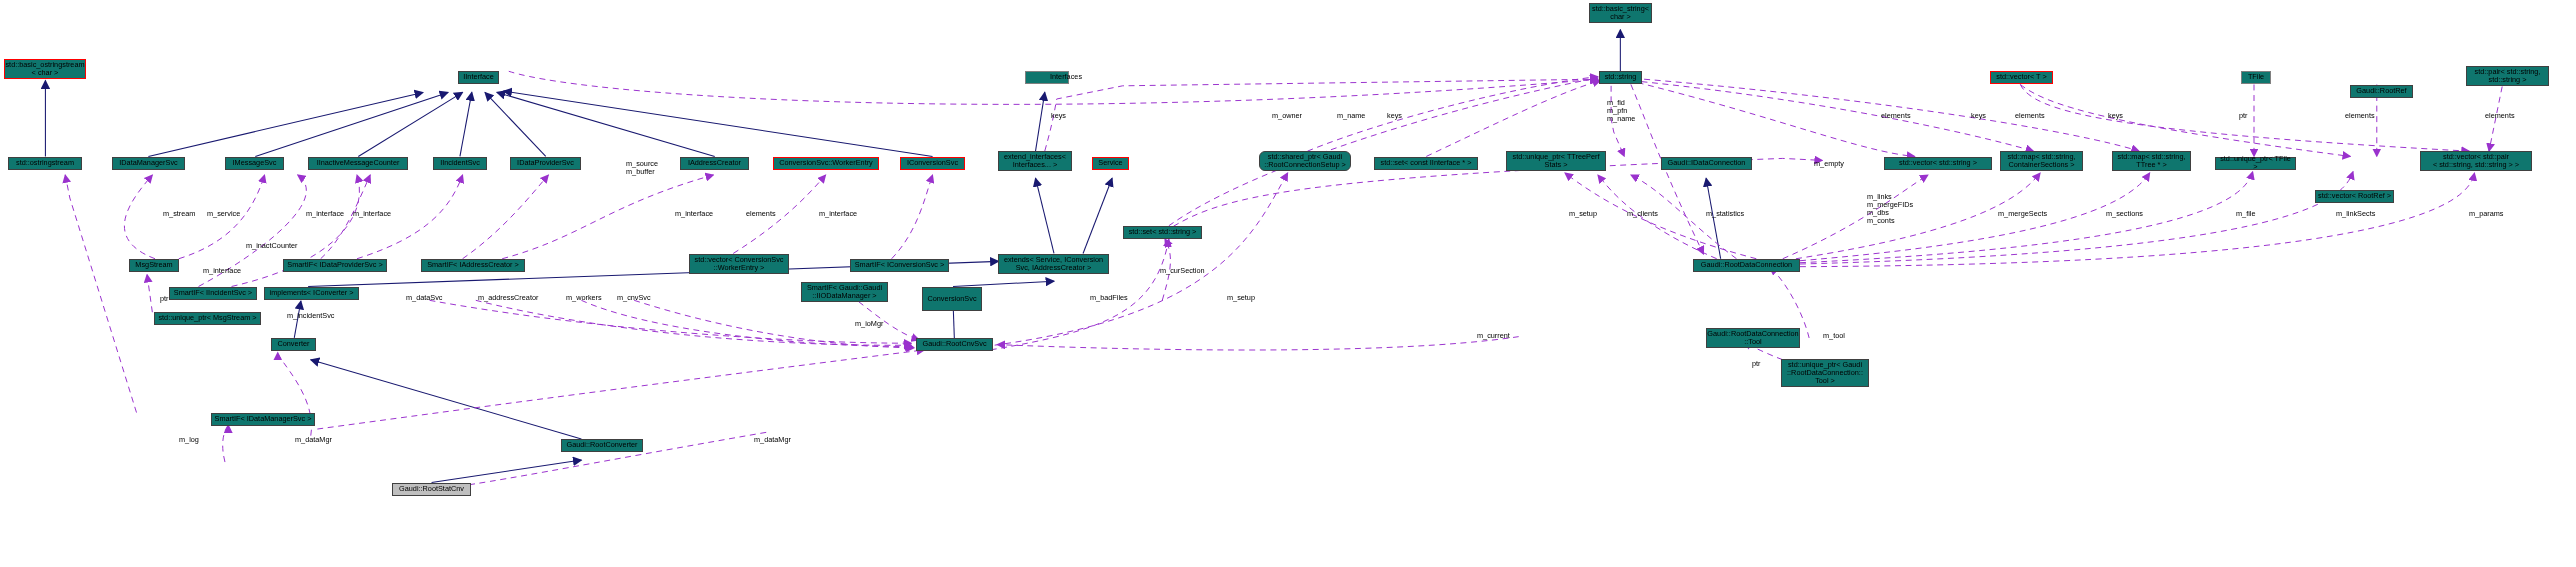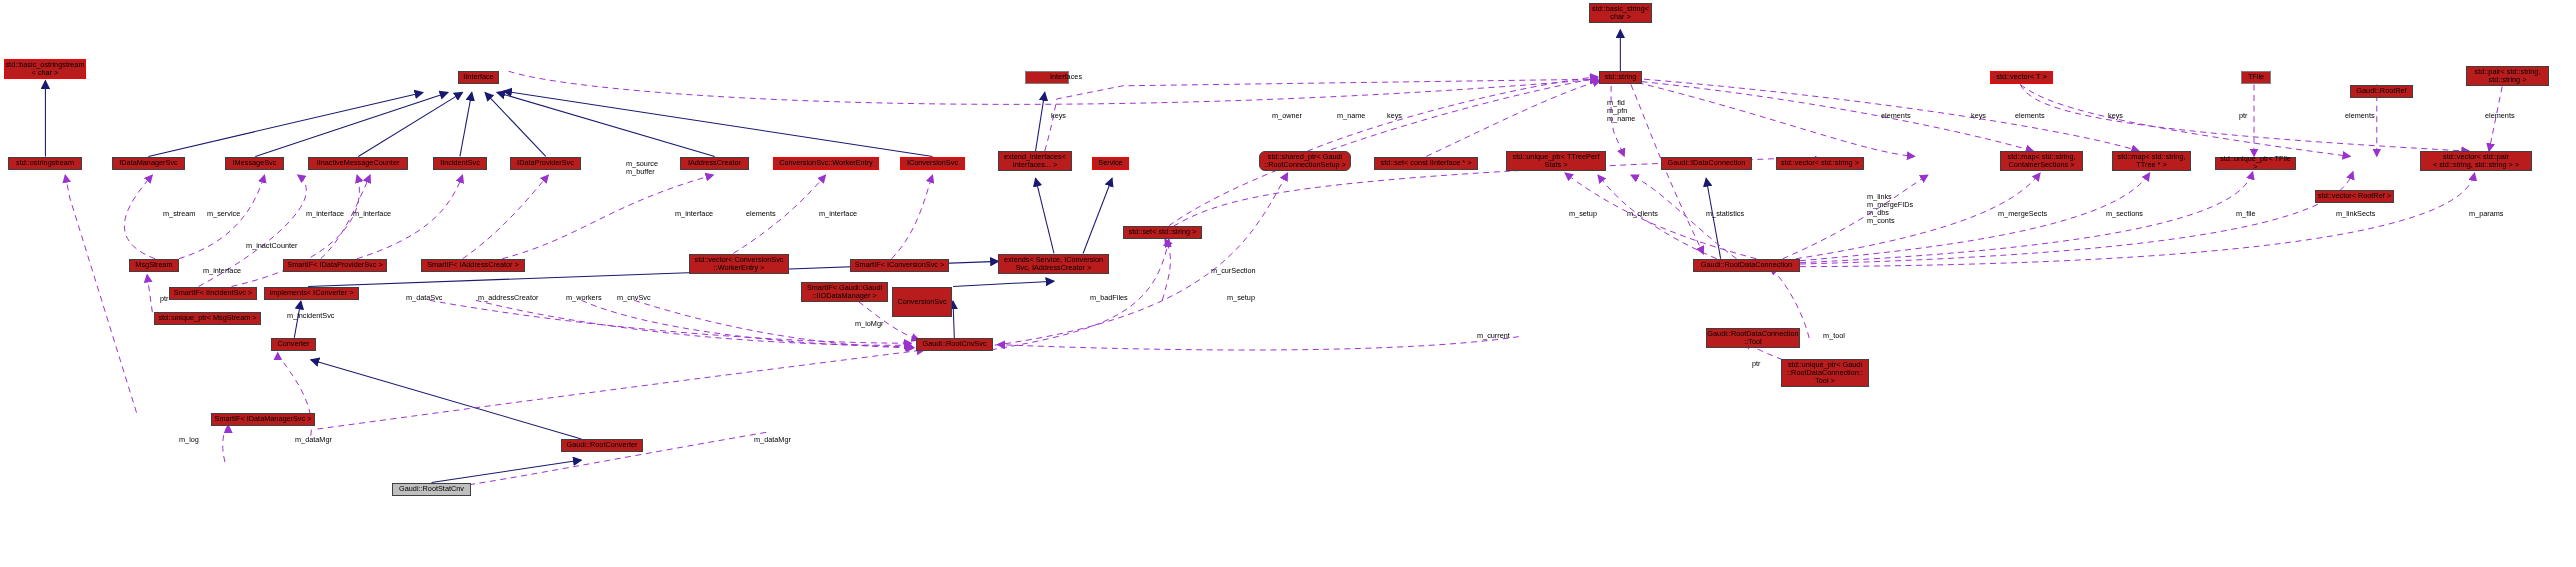--- a/index.html
+++ b/index.html
@@ -4,21 +4,21 @@
 <title>Gaudi::RootStatCnv collaboration diagram</title>
 <style>
   html,body{margin:0;padding:0;background:#ffffff;}
   body{font-family:"Liberation Sans",sans-serif;}
   #canvas{position:relative;width:2576px;height:567px;background:#ffffff;overflow:hidden;}
   svg.edges{position:absolute;left:0;top:0;width:2576px;height:567px;pointer-events:none;}
 
   .node{
     position:absolute;
     box-sizing:border-box;
-    background:#b91c1c;
+    background:#0f766e;
     border:0.7px solid #404040;
     display:flex;align-items:center;justify-content:center;
     text-align:center;
     font-size:7.3px;
     line-height:8px;
     color:#000000;
     white-space:pre-line;
     padding:0.7px 2px;
     z-index:3;
   }
@@ -149,21 +149,21 @@
   <div class="node red" style="left:1092px;top:157px;width:37px;height:12.5px;">Service</div>
   <div class="node thick" style="left:1589px;top:2.6px;width:63px;height:20px;">std::basic_string&lt;
 char &gt;</div>
   <div class="node thick" style="left:1599px;top:71px;width:43px;height:12.5px;">std::string</div>
   <div class="node bold" style="left:1259px;top:151px;width:92px;height:20px;border-radius:6px;">std::shared_ptr&lt; Gaudi
 ::RootConnectionSetup &gt;</div>
   <div class="node thick" style="left:1374px;top:157px;width:104px;height:12.5px;">std::set&lt; const IInterface * &gt;</div>
   <div class="node bold" style="left:1506px;top:151px;width:100px;height:20px;">std::unique_ptr&lt; TTreePerf
 Stats &gt;</div>
   <div class="node thick" style="left:1661px;top:157px;width:91px;height:12.5px;">Gaudi::IDataConnection</div>
-  <div class="node thick" style="left:1776px;top:157px;width:88px;height:12.5px;">std::vector&lt; std::string &gt;</div>
+  <div class="node thick" style="left:1884px;top:157px;width:108px;height:12.5px;">std::vector&lt; std::string &gt;</div>
   <div class="node bold" style="left:2000px;top:151px;width:83px;height:20px;">std::map&lt; std::string,
 ContainerSections &gt;</div>
   <div class="node bold" style="left:2112px;top:151px;width:79px;height:20px;">std::map&lt; std::string,
 TTree * &gt;</div>
   <div class="node thick" style="left:2215px;top:157px;width:81px;height:12.5px;">std::unique_ptr&lt; TFile &gt;</div>
   <div class="node thick" style="left:2315px;top:157px;width:79px;height:12.5px;margin-top:33px;">std::vector&lt; RootRef &gt;</div>
   <div class="node bold" style="left:2420px;top:151px;width:112px;height:20px;">std::vector&lt; std::pair
 &lt; std::string, std::string &gt; &gt;</div>
   <div class="node red" style="left:1990px;top:71px;width:63px;height:12.5px;">std::vector&lt; T &gt;</div>
   <div class="node grey" style="left:2241px;top:71px;width:30px;height:12.5px;">TFile</div>
@@ -177,21 +177,21 @@
 ::WorkerEntry &gt;</div>
   <div class="node thick" style="left:850px;top:259px;width:99px;height:12.5px;">SmartIF&lt; IConversionSvc &gt;</div>
   <div class="node thick" style="left:998px;top:254px;width:111px;height:20px;">extends&lt; Service, IConversion
 Svc, IAddressCreator &gt;</div>
   <div class="node thick" style="left:1123px;top:226px;width:79px;height:12.5px;">std::set&lt; std::string &gt;</div>
   <div class="node thick" style="left:1693px;top:259px;width:107px;height:12.5px;">Gaudi::RootDataConnection</div>
   <div class="node thick" style="left:169px;top:287px;width:88px;height:12.5px;">SmartIF&lt; IIncidentSvc &gt;</div>
   <div class="node thick" style="left:264px;top:287px;width:95px;height:12.5px;">implements&lt; IConverter &gt;</div>
   <div class="node thick" style="left:801px;top:282px;width:87px;height:20px;">SmartIF&lt; Gaudi::Gaudi
 ::IIODataManager &gt;</div>
-  <div class="node thick" style="left:892px;top:287px;width:60px;height:30px;">ConversionSvc</div>
+  <div class="node thick" style="left:922px;top:287px;width:60px;height:24px;">ConversionSvc</div>
   <div class="node thick" style="left:154px;top:312px;width:107px;height:12.5px;">std::unique_ptr&lt; MsgStream &gt;</div>
   <div class="node thick" style="left:1706px;top:328px;width:94px;height:20px;">Gaudi::RootDataConnection
 ::Tool</div>
   <div class="node thick" style="left:271px;top:338px;width:45px;height:12.5px;">Converter</div>
   <div class="node thick" style="left:916px;top:338px;width:77px;height:12.5px;">Gaudi::RootCnvSvc</div>
   <div class="node thick" style="left:1781px;top:359px;width:88px;height:28px;">std::unique_ptr&lt; Gaudi
 ::RootDataConnection::
 Tool &gt;</div>
   <div class="node thick" style="left:211px;top:413px;width:104px;height:12.5px;">SmartIF&lt; IDataManagerSvc &gt;</div>
   <div class="node thick" style="left:561px;top:439px;width:82px;height:12.5px;">Gaudi::RootConverter</div>
@@ -228,21 +228,21 @@
   <div class="elabel" style="left:1867px;top:193px;">m_links
 m_mergeFIDs
 m_dbs
 m_conts</div>
   <div class="elabel" style="left:1998px;top:210px;">m_mergeSects</div>
   <div class="elabel" style="left:2106px;top:210px;">m_sections</div>
   <div class="elabel" style="left:2236px;top:210px;">m_file</div>
   <div class="elabel" style="left:2336px;top:210px;">m_linkSects</div>
   <div class="elabel" style="left:2469px;top:210px;">m_params</div>
   <div class="elabel" style="left:1814px;top:160px;">m_empty</div>
-  <div class="elabel" style="left:1211px;top:267px;">m_curSection</div>
+  <div class="elabel" style="left:1160px;top:267px;">m_curSection</div>
   <div class="elabel" style="left:1090px;top:294px;">m_badFiles</div>
   <div class="elabel" style="left:1227px;top:294px;">m_setup</div>
   <div class="elabel" style="left:160px;top:295px;">ptr</div>
   <div class="elabel" style="left:406px;top:294px;">m_dataSvc</div>
   <div class="elabel" style="left:478px;top:294px;">m_addressCreator</div>
   <div class="elabel" style="left:566px;top:294px;">m_workers</div>
   <div class="elabel" style="left:617px;top:294px;">m_cnvSvc</div>
   <div class="elabel" style="left:287px;top:312px;">m_incidentSvc</div>
   <div class="elabel" style="left:273px;top:343px;">m_log</div>
   <div class="elabel" style="left:855px;top:320px;">m_ioMgr</div>

